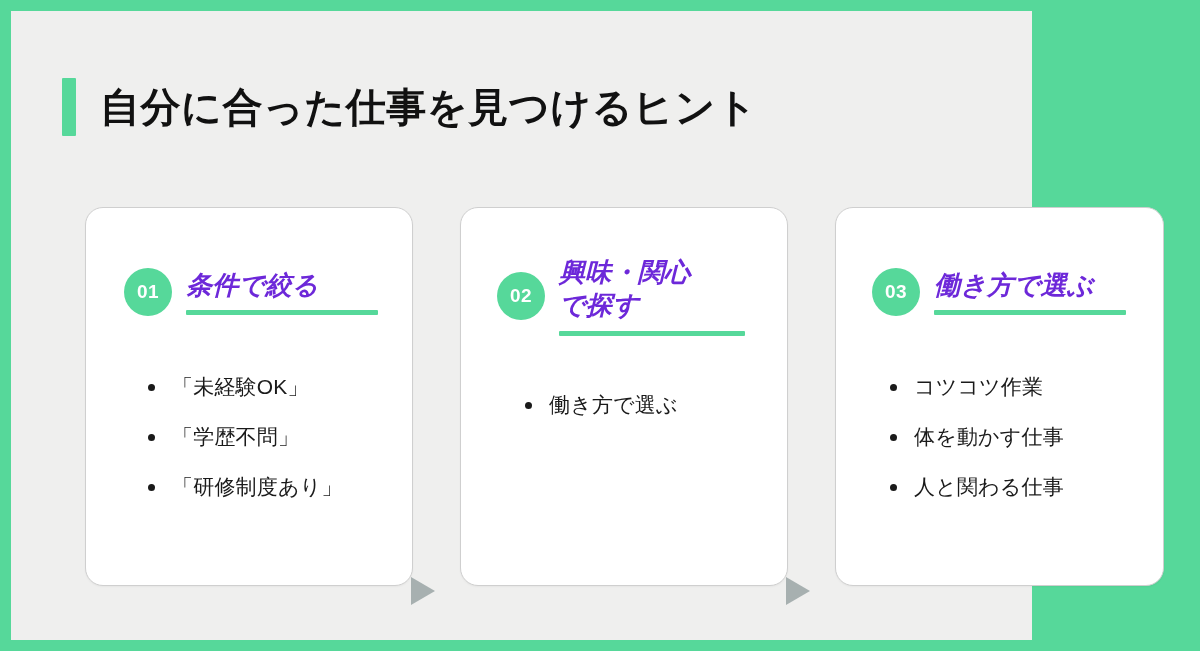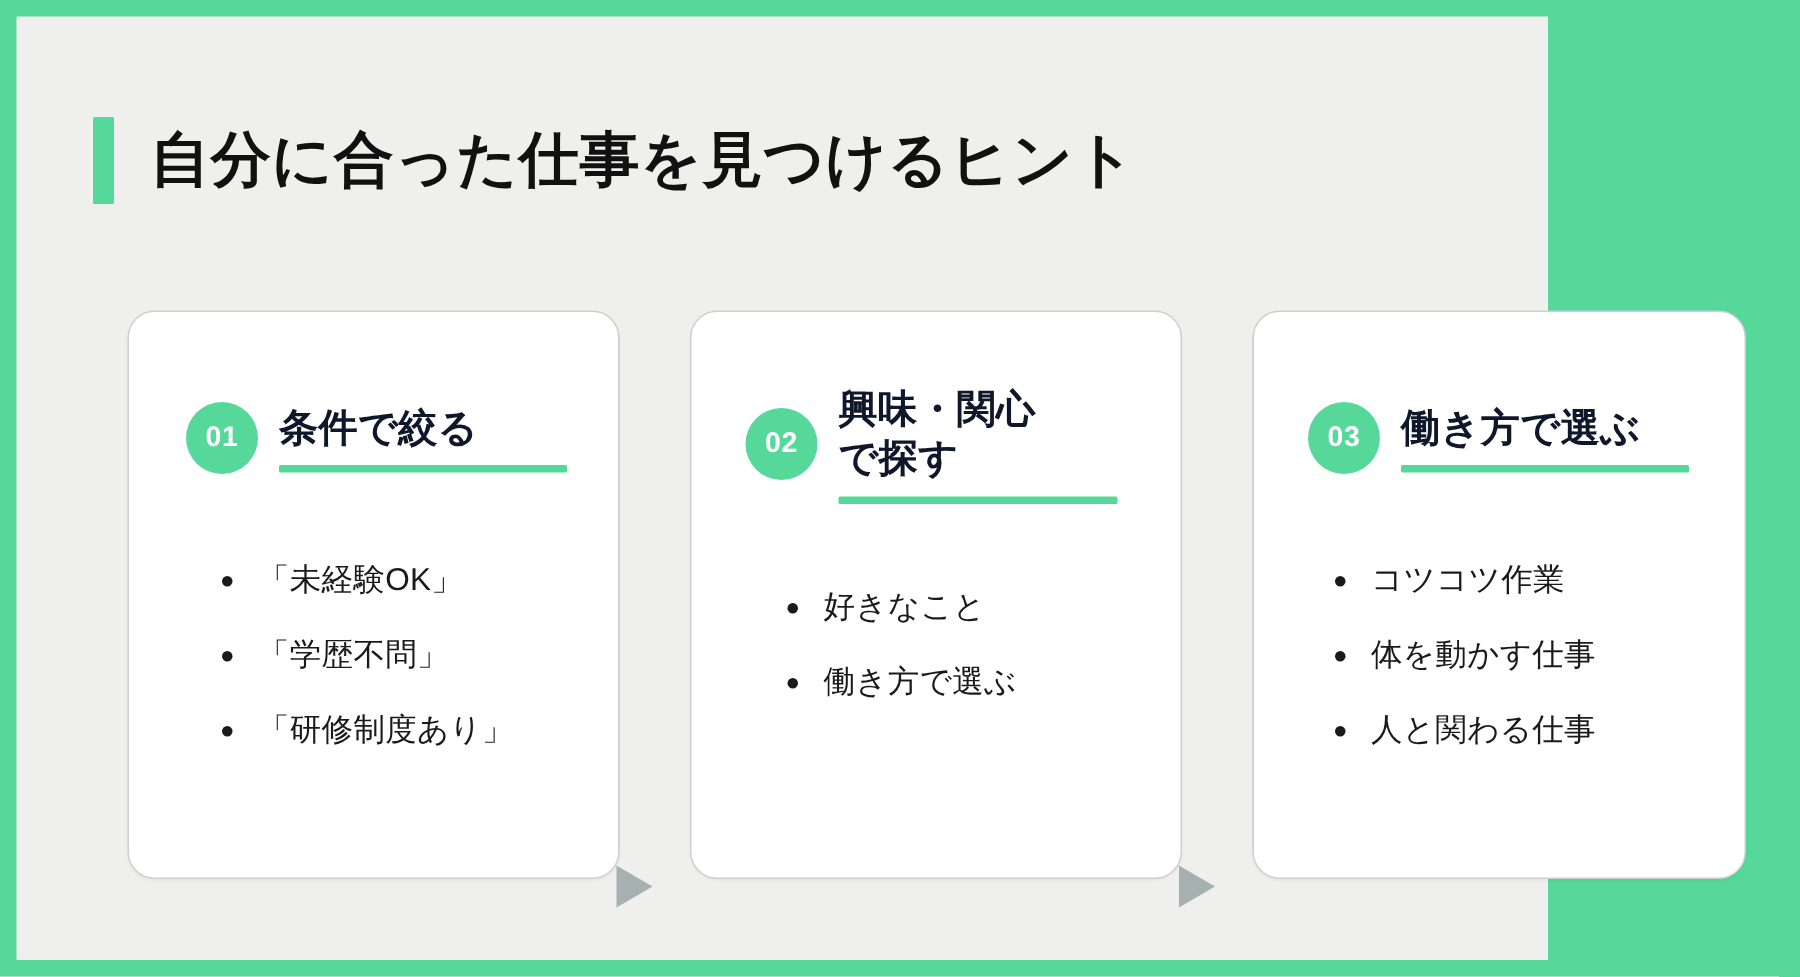--- a/index.html
+++ b/index.html
@@ -98,24 +98,25 @@
     align-items: center;
     justify-content: center;
     letter-spacing: 0.5px;
   }
 
   .head-text { min-width: 0; }
 
   .card-title {
     font-size: 26px;
     font-weight: 700;
-    color: #0f172a;
+    color: #6d28d9;
     line-height: 1.28;
     white-space: pre-line;
     letter-spacing: 0.3px;
+    font-style: italic;
   }
   .title-rule {
     margin-top: 8px;
     height: 5px;
     background: #56d89a;
     border-radius: 1px;
     width: 192px;
   }
   .card-2 .title-rule { width: 186px; }
   .card-3 .title-rule { width: 192px; }
@@ -193,21 +194,20 @@
     <div class="card card-2">
       <div class="card-head">
         <div class="badge">02</div>
         <div class="head-text">
           <div class="card-title">興味・関心
 で探す</div>
           <div class="title-rule"></div>
         </div>
       </div>
       <ul class="bullets">
-        <li>好きなこと</li>
         <li>働き方で選ぶ</li>
       </ul>
     </div>
 
     <div class="card card-3">
       <div class="card-head">
         <div class="badge">03</div>
         <div class="head-text">
           <div class="card-title">働き方で選ぶ</div>
           <div class="title-rule"></div>

